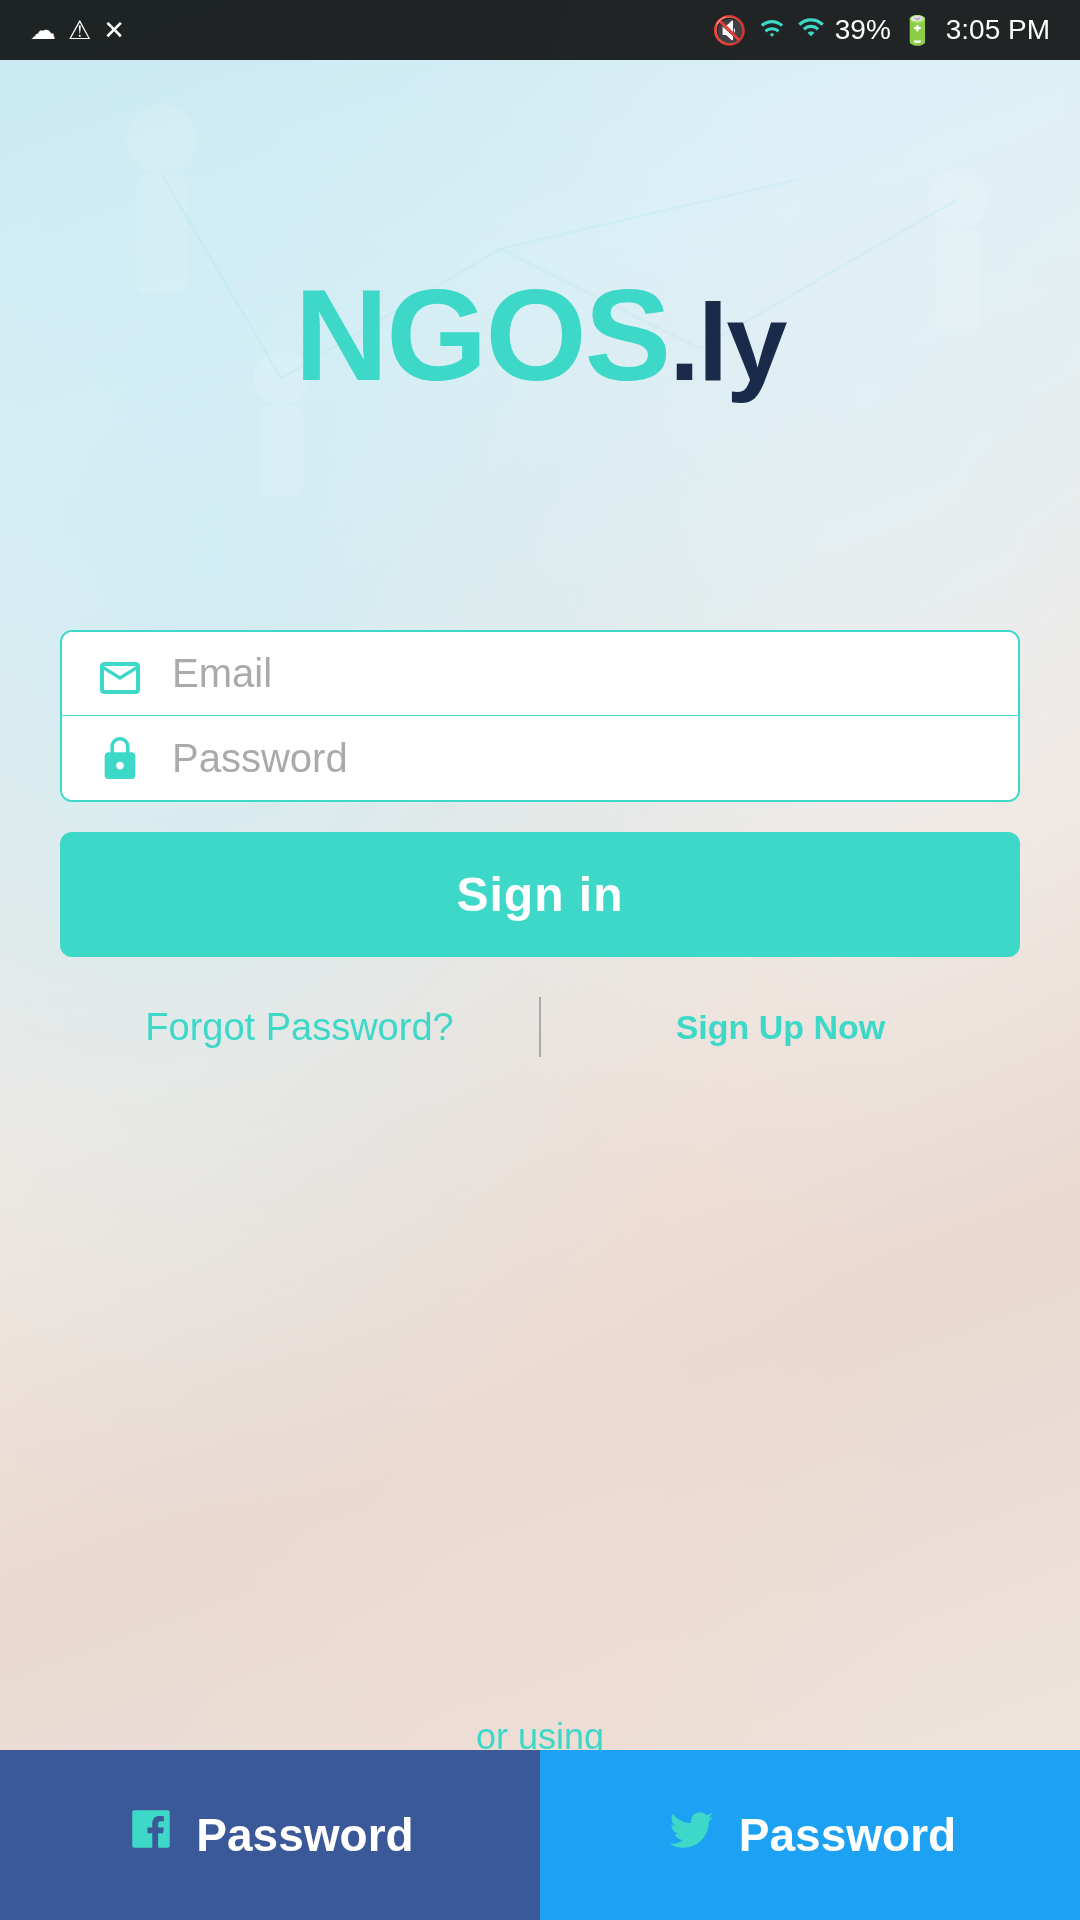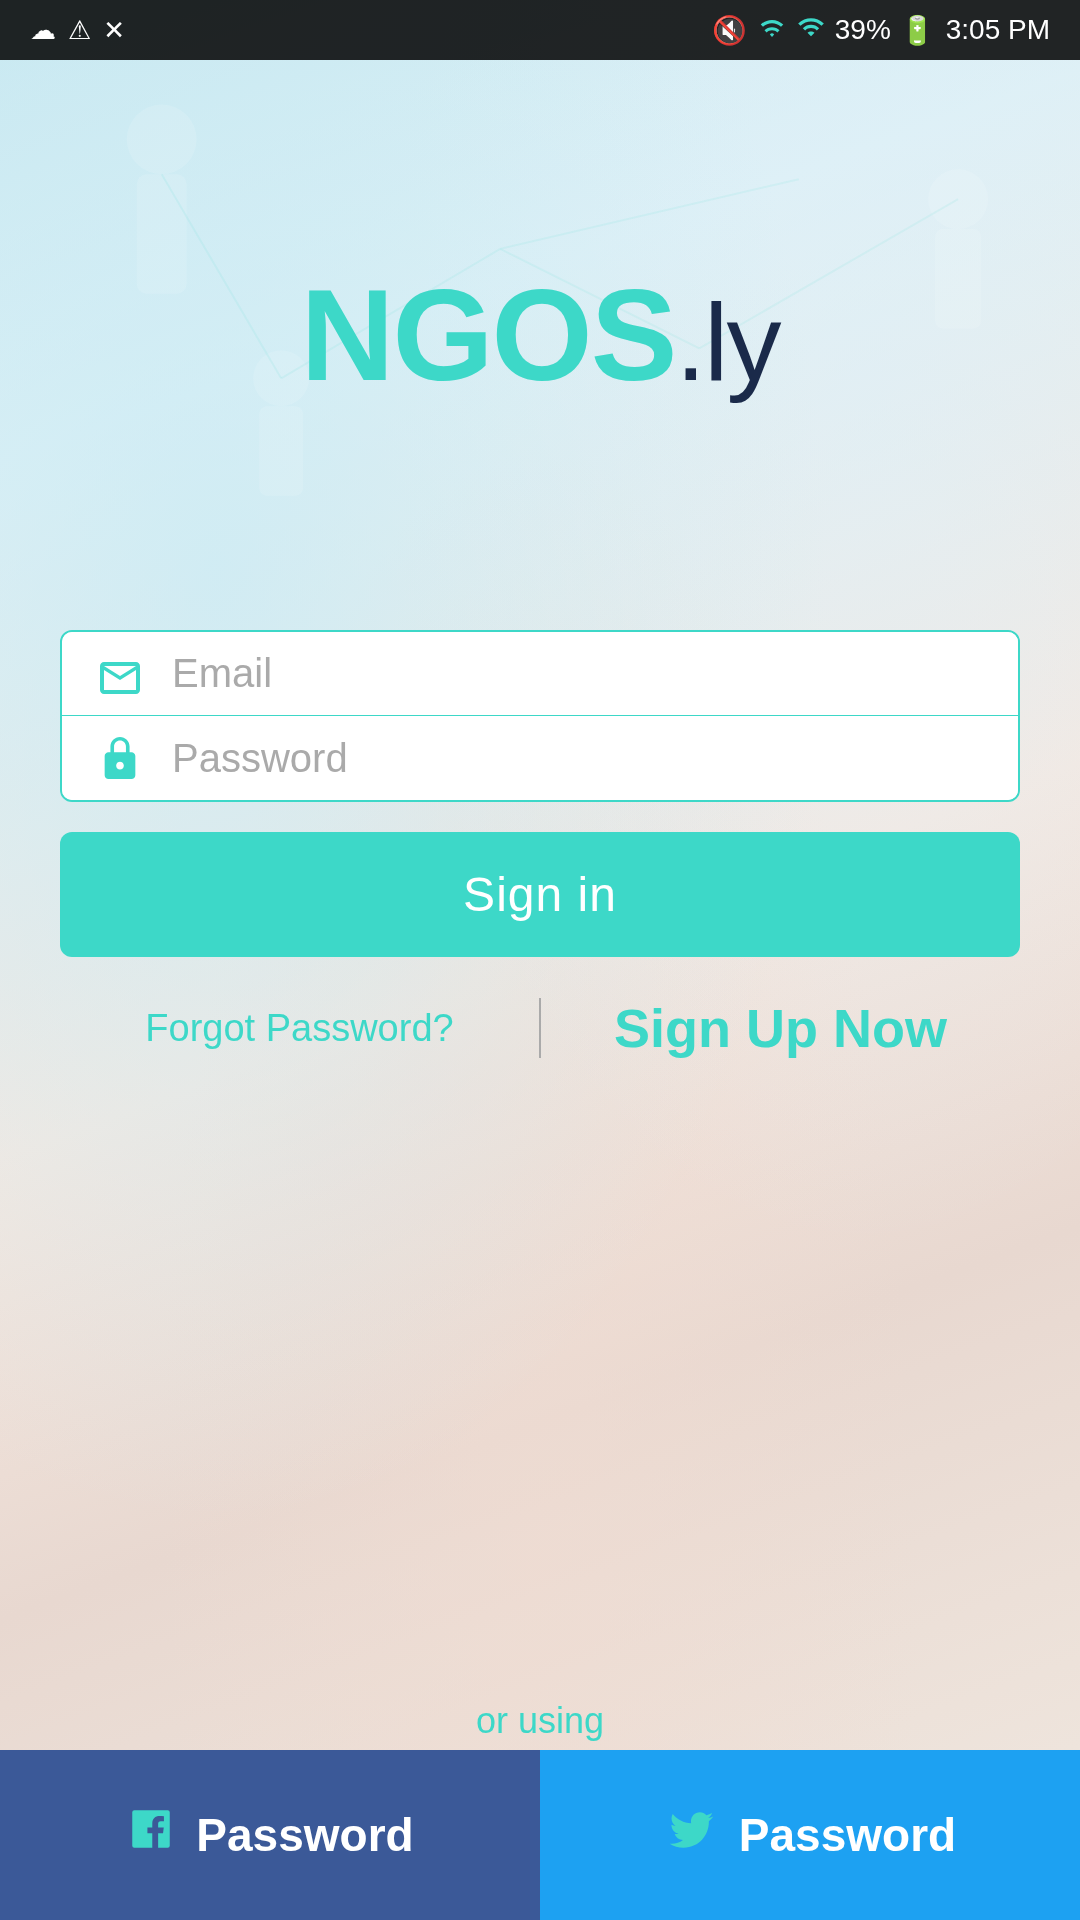--- a/index.html
+++ b/index.html
@@ -109,21 +109,21 @@
       font-weight: 900;
       letter-spacing: -2px;
     }
 
     .logo-ngos {
       color: #3dd8c8;
     }
 
     .logo-ly {
       color: #1a2a4a;
-      font-weight: 400;
+      font-weight: 700;
       font-size: 110px;
     }
 
     
     .form-container {
       width: 100%;
       background: rgba(255,255,255,0.85);
       border-radius: 12px;
       border: 2px solid #3dd8c8;
       overflow: hidden;
@@ -168,21 +168,21 @@
 
     
     .signin-button {
       width: 100%;
       height: 125px;
       background: #3dd8c8;
       border: none;
       border-radius: 12px;
       color: white;
       font-size: 48px;
-      font-weight: 400;
+      font-weight: 700;
       cursor: pointer;
       margin-bottom: 0;
       letter-spacing: 1px;
     }
 
     
     .links-row {
       width: 100%;
       display: flex;
       align-items: center;
@@ -202,30 +202,30 @@
       width: 2px;
       height: 60px;
       background: #aaa;
       flex-shrink: 0;
     }
 
     .link-signup {
       flex: 1;
       text-align: center;
       color: #3dd8c8;
-      font-size: 54px;
+      font-size: 34px;
       font-weight: 600;
       cursor: pointer;
       text-decoration: none;
     }
 
     
     .or-using {
       position: absolute;
-      bottom: 178px;
+      bottom: 162px;
       left: 50%;
       transform: translateX(-50%);
       color: #3dd8c8;
       font-size: 36px;
       z-index: 5;
       white-space: nowrap;
     }
 
     
     .social-bar {

